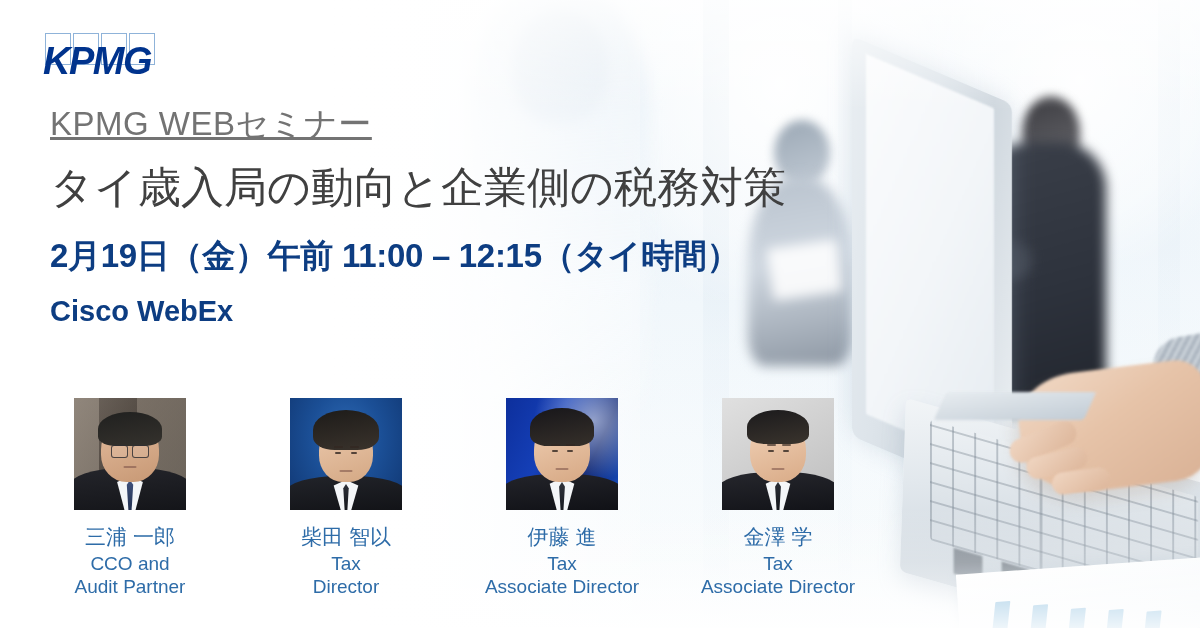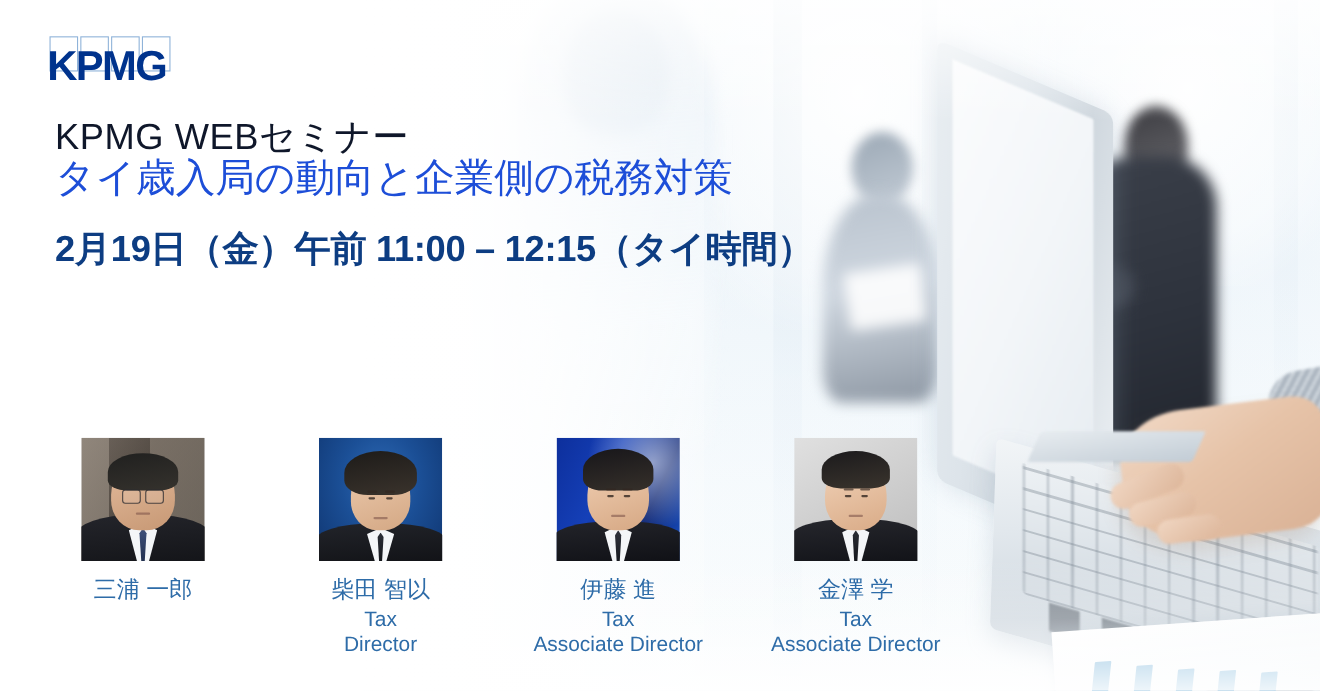--- a/index.html
+++ b/index.html
@@ -158,39 +158,42 @@
     border: 1.4px solid #8fb3d9;
     background: transparent;
     box-sizing: border-box;
   }
   .logo-word {
     position: absolute;
     left: -1px; top: 9px;
     font-family: "Liberation Sans", "DejaVu Sans", sans-serif;
     font-size: 38px;
     font-weight: 700;
+    font-style: italic;
     letter-spacing: -1.5px;
     color: #00338d;
     line-height: 1;
   }
 
   
   .text-block { position: absolute; left: 50px; top: 106px; width: 800px; }
   .eyebrow {
     font-size: 33px;
     font-weight: 400;
-    color: #0f172a;
+    color: #737373;
     letter-spacing: 0.5px;
     line-height: 1.1;
     white-space: nowrap;
+    text-decoration: underline;
   }
   .headline {
-    font-size: 36px;
+    margin-top: 22px;
+    font-size: 43px;
     font-weight: 400;
-    color: #1d4ed8;
+    color: #404040;
     letter-spacing: 0px;
     line-height: 1.1;
     white-space: nowrap;
   }
   .datetime {
     margin-top: 26px;
     font-size: 33px;
     font-weight: 700;
     color: #0d3d82;
     letter-spacing: -0.3px;
@@ -367,40 +370,45 @@
       <div class="logo-box"></div>
       <div class="logo-box"></div>
     </div>
     <div class="logo-word">KPMG</div>
   </div>
 
   <div class="text-block">
     <div class="eyebrow">KPMG WEBセミナー</div>
     <div class="headline">タイ歳入局の動向と企業側の税務対策</div>
     <div class="datetime">2月19日（金）午前 11:00 – 12:15（タイ時間）</div>
+    <div class="platform">Cisco WebEx</div>
   </div>
 
   <div class="speakers">
 
     <div class="speaker">
       <div class="portrait">
         <div class="bgfill" style="background:linear-gradient(120deg,#7d736a 0%,#5a5149 40%,#3f3a34 100%);"></div>
         <div class="bgfill" style="background:linear-gradient(90deg, rgba(160,150,138,0.55) 0 22%, rgba(70,64,58,0.2) 22% 56%, rgba(150,140,128,0.5) 56% 100%);"></div>
         <div class="torso" style="width:122px; height:42px; background:linear-gradient(175deg,#24252b,#141519);"></div>
         <div class="shirt" style="width:46px; height:34px;"></div>
         <div class="tie" style="width:20px; height:30px; background:linear-gradient(180deg,#3d4f7a,#253css);background:linear-gradient(180deg,#40527d,#22304f);"></div>
         <div class="face" style="top:22px; width:58px; height:62px; background:linear-gradient(160deg,#e3bb9d,#c79874);"></div>
         <div class="hair" style="top:14px; width:64px; height:34px; background:linear-gradient(170deg,#20201f,#35322d);"></div>
         <div class="glasses" style="top:47px;">
           <span class="lens"></span>
           <span class="lens"></span>
         </div>
         <div class="mouth" style="top:68px;"></div>
       </div>
       <div class="speaker-name">三浦 一郎</div>
+      <div class="speaker-title">
+        <span class="tline">CCO and</span>
+        <span class="tline">Audit Partner</span>
+      </div>
     </div>
 
     <div class="speaker">
       <div class="portrait">
         <div class="bgfill" style="background:radial-gradient(ellipse at 50% 35%, #2e6ab5 0%, #1b4f96 45%, #0f3570 100%);"></div>
         <div class="torso" style="width:118px; height:34px; background:linear-gradient(175deg,#22242a,#121317);"></div>
         <div class="shirt" style="width:44px; height:30px;"></div>
         <div class="tie" style="width:17px; height:26px; background:linear-gradient(180deg,#2c2f38,#15171c);"></div>
         <div class="face" style="top:24px; width:54px; height:60px; background:linear-gradient(160deg,#eccaae,#d4a884);"></div>
         <div class="hair" style="top:12px; width:66px; height:40px; background:linear-gradient(170deg,#1d1b19,#3a332c); border-radius:52% 52% 34% 34%;"></div>

